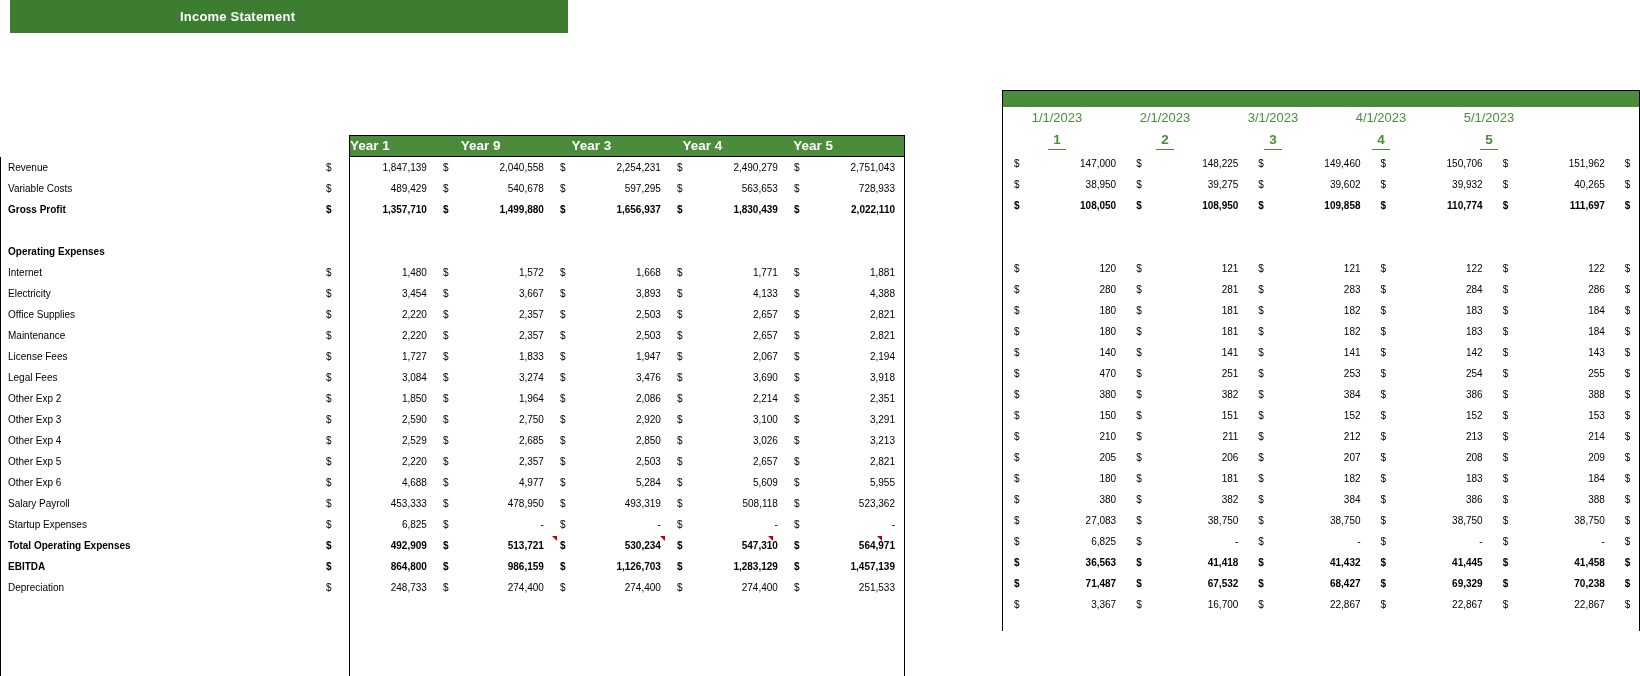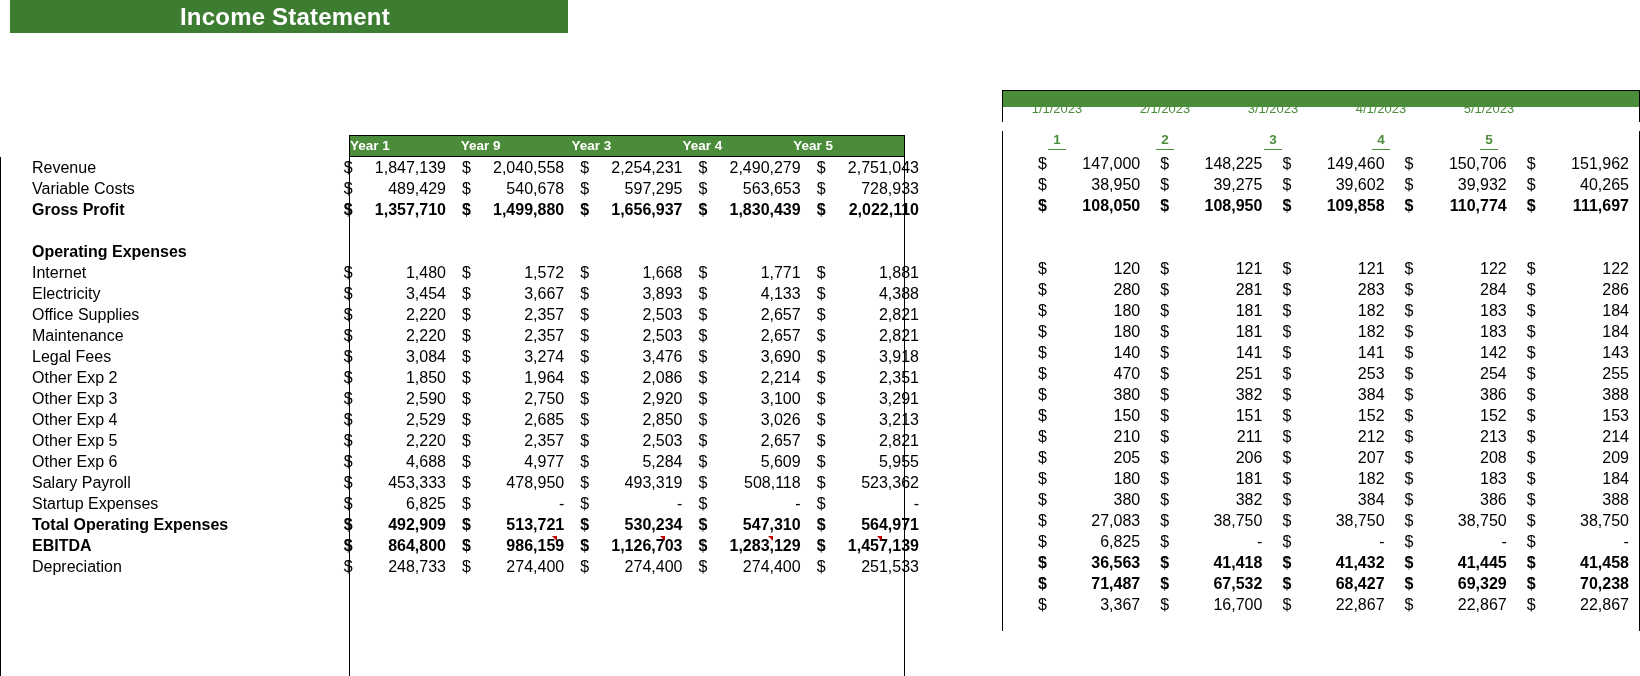--- a/index.html
+++ b/index.html
@@ -23,21 +23,21 @@
     left: 10px;
     top: 0px;
     width: 558px;
     height: 33px;
     background: #3c7d31;
     display: flex;
     align-items: center;
   }
   .title-banner .title-text {
     color: #ffffff;
-    font-size: 24px;
+    font-size: 13px;
     font-weight: bold;
     margin-left: 170px;
     letter-spacing: 0.2px;
   }
 
   
   .annual-block {
     position: absolute;
     left: 0px;
     top: 135px;
@@ -58,22 +58,21 @@
     flex: 1 1 0;
     color: #ffffff;
     font-weight: bold;
     font-size: 13.5px;
     text-align: left;
     line-height: 20px;
   }
 
   table.grid {
     border-collapse: collapse;
-    font-size: 16px;
-    margin-left: 24px;
+    font-size: 10px;
   }
   table.grid td {
     padding: 0;
     height: 21px;
     vertical-align: middle;
     white-space: nowrap;
   }
 
   .annual-table {
     position: absolute;
@@ -138,21 +137,21 @@
     width: 638px;
     height: 17px;
     background: #4b8c3b;
     border: 1px solid #000;
     border-bottom: none;
     box-sizing: border-box;
   }
   .monthly-datehead {
     position: absolute;
     left: 0px;
-    top: 8px;
+    top: 17px;
     width: 638px;
     height: 24px;
     border-left: 1px solid #000;
     border-right: 1px solid #000;
     box-sizing: border-box;
     display: flex;
   }
   .monthly-datehead .dcell {
     width: 108px;
     color: #4b8c3b;
@@ -346,20 +345,33 @@
           <td class="cur">$</td>
           <td class="num">2,220</td>
           <td class="cur">$</td>
           <td class="num">2,357</td>
           <td class="cur">$</td>
           <td class="num">2,503</td>
           <td class="cur">$</td>
           <td class="num">2,657</td>
           <td class="cur">$</td>
           <td class="num">2,821</td>
+        </tr>
+        <tr>
+          <td class="label">License Fees</td>
+          <td class="cur">$</td>
+          <td class="num">1,727</td>
+          <td class="cur">$</td>
+          <td class="num">1,833</td>
+          <td class="cur">$</td>
+          <td class="num">1,947</td>
+          <td class="cur">$</td>
+          <td class="num">2,067</td>
+          <td class="cur">$</td>
+          <td class="num">2,194</td>
         </tr>
         <tr>
           <td class="label">Legal Fees</td>
           <td class="cur">$</td>
           <td class="num">3,084</td>
           <td class="cur">$</td>
           <td class="num">3,274</td>
           <td class="cur">$</td>
           <td class="num">3,476</td>
           <td class="cur">$</td>

